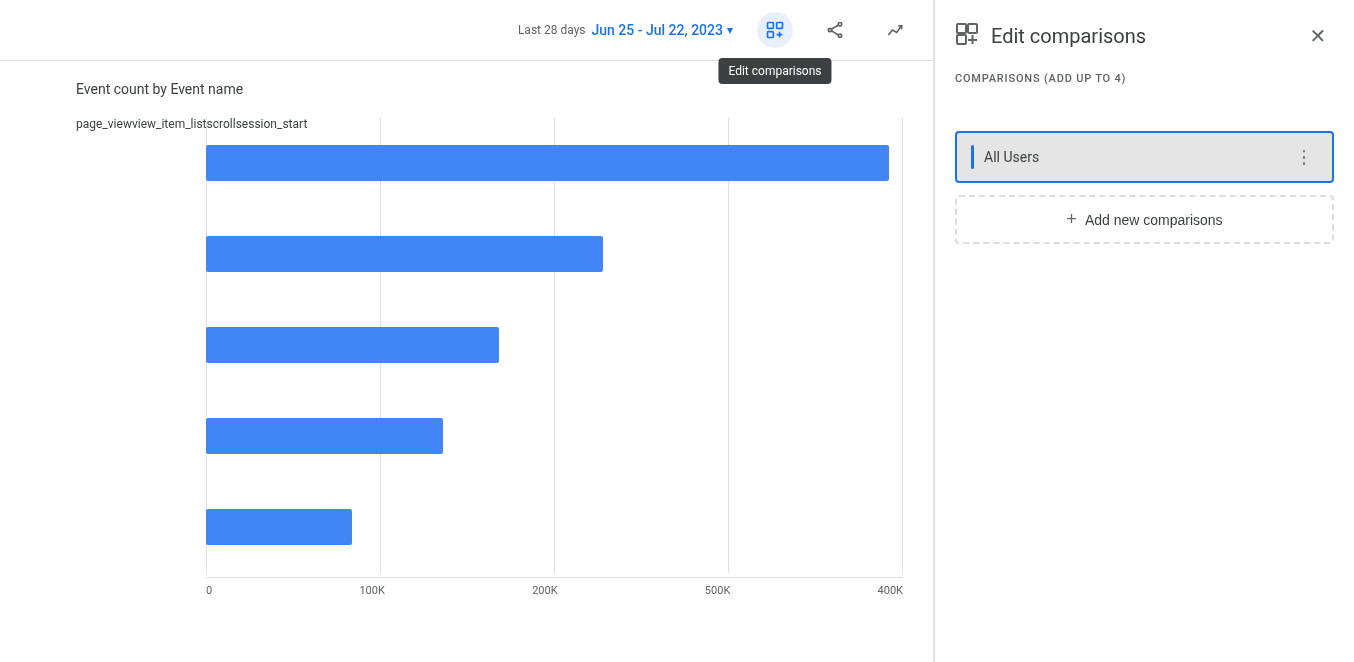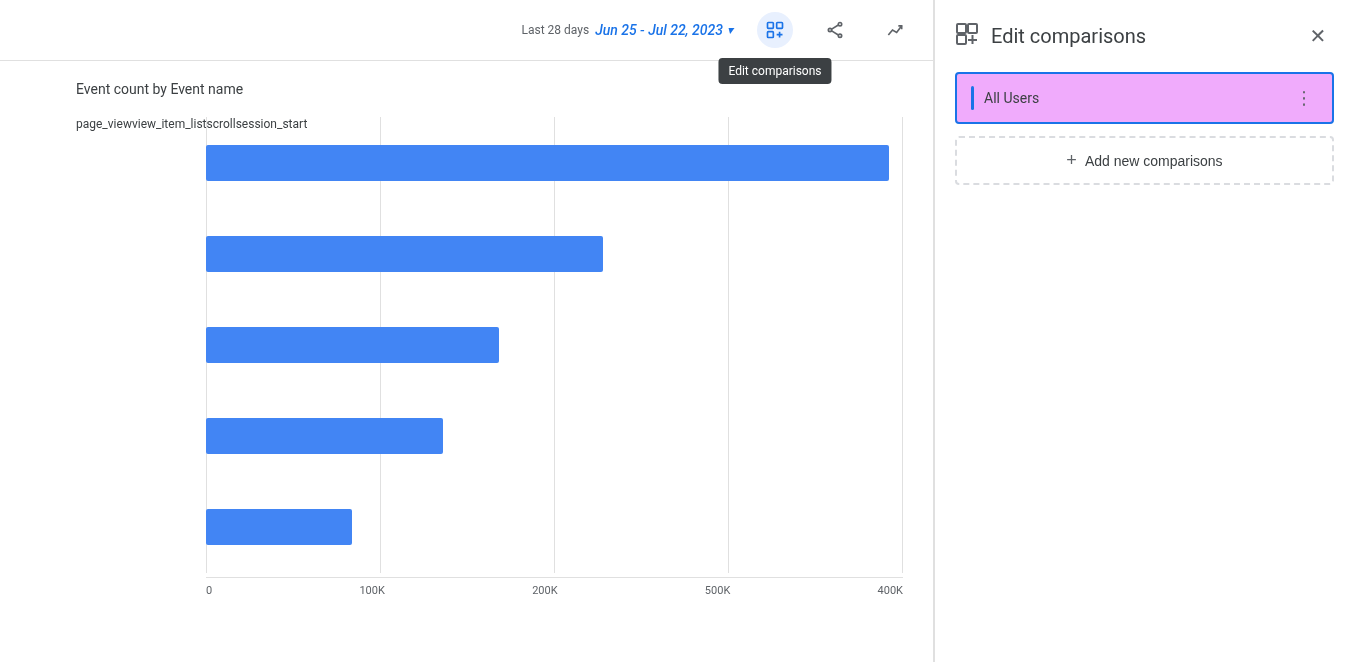--- a/index.html
+++ b/index.html
@@ -47,21 +47,20 @@
     }
 
     .date-value {
       font-size: 14px;
       color: #1a73e8;
       font-weight: 500;
       cursor: pointer;
       display: flex;
       align-items: center;
       gap: 4px;
-      font-style: italic;
     }
 
     .date-value .chevron {
       font-size: 12px;
       color: #1a73e8;
     }
 
     .icon-btn {
       width: 36px;
       height: 36px;
@@ -254,21 +253,22 @@
       text-transform: uppercase;
     }
 
     .comparison-item {
       display: flex;
       align-items: center;
       border: 2px solid #1a73e8;
       border-radius: 4px;
       padding: 10px 14px;
       margin-bottom: 12px;
-      background: #f0abfc;
+      background: #e5e5e5;
+      margin-top: 32px;
     }
 
     .comparison-indicator {
       width: 3px;
       height: 24px;
       background: #1a73e8;
       border-radius: 2px;
       margin-right: 10px;
     }
 
@@ -423,20 +423,21 @@
         <rect x="2" y="13" width="9" height="9" rx="1"></rect>
         <path d="M13 18h9M17.5 13v9" stroke="#5f6368" stroke-width="2"></path>
       </svg>
     </span>
     <span class="panel-title">Edit comparisons</span>
     <button class="close-btn">
       <span>✕</span>
     </button>
   </div>
 
+  <div class="section-label">COMPARISONS (ADD UP TO 4)</div>
 
   <div class="comparison-item">
     <div class="comparison-indicator"></div>
     <span class="comparison-name">All Users</span>
     <button class="more-btn">
       <span>⋮</span>
     </button>
   </div>
 
   <button class="add-comparison-btn">

